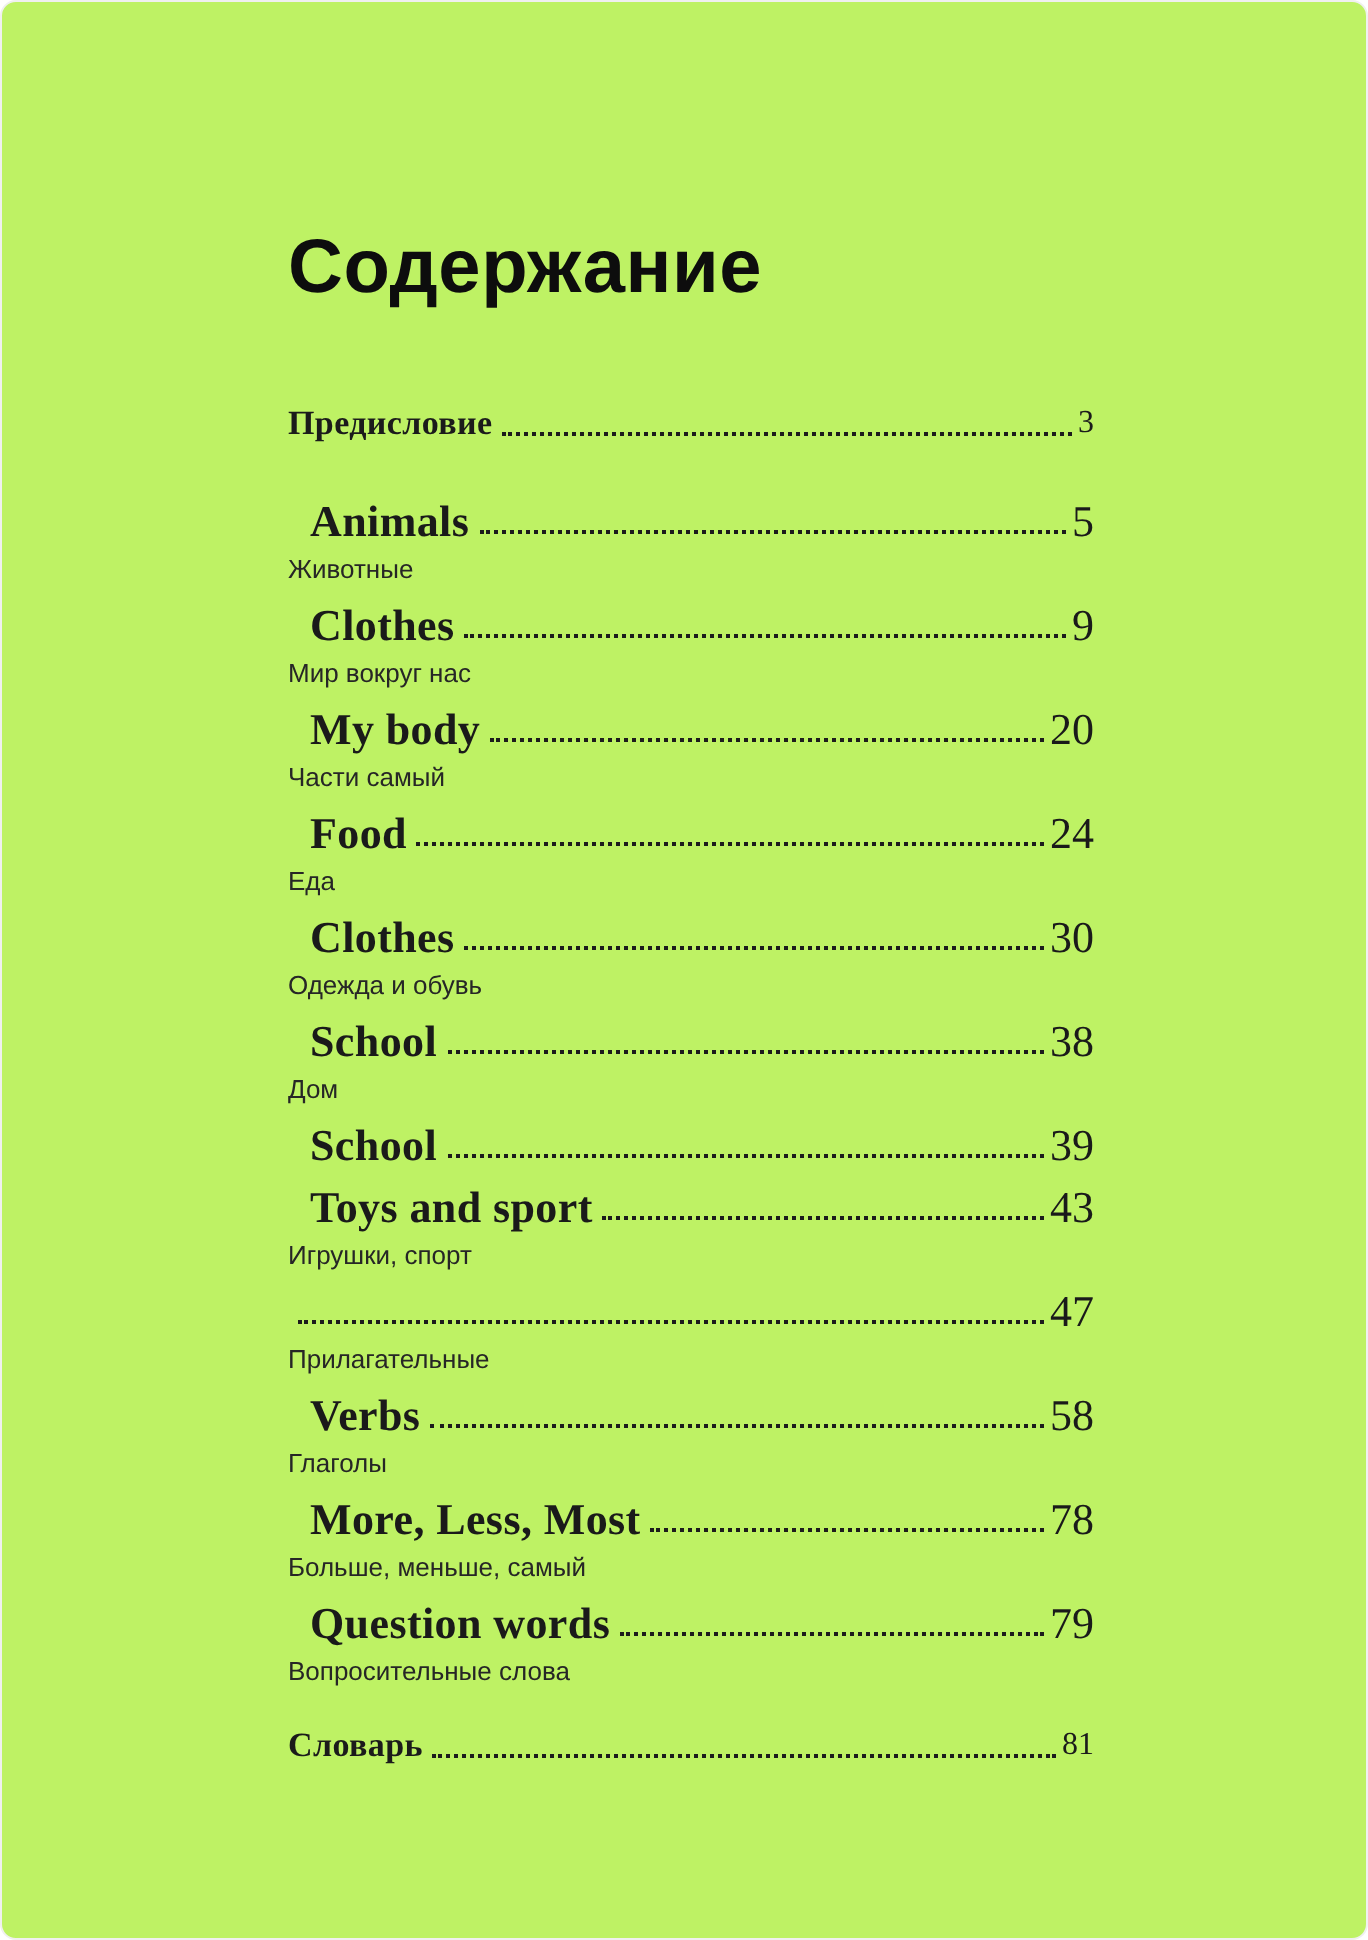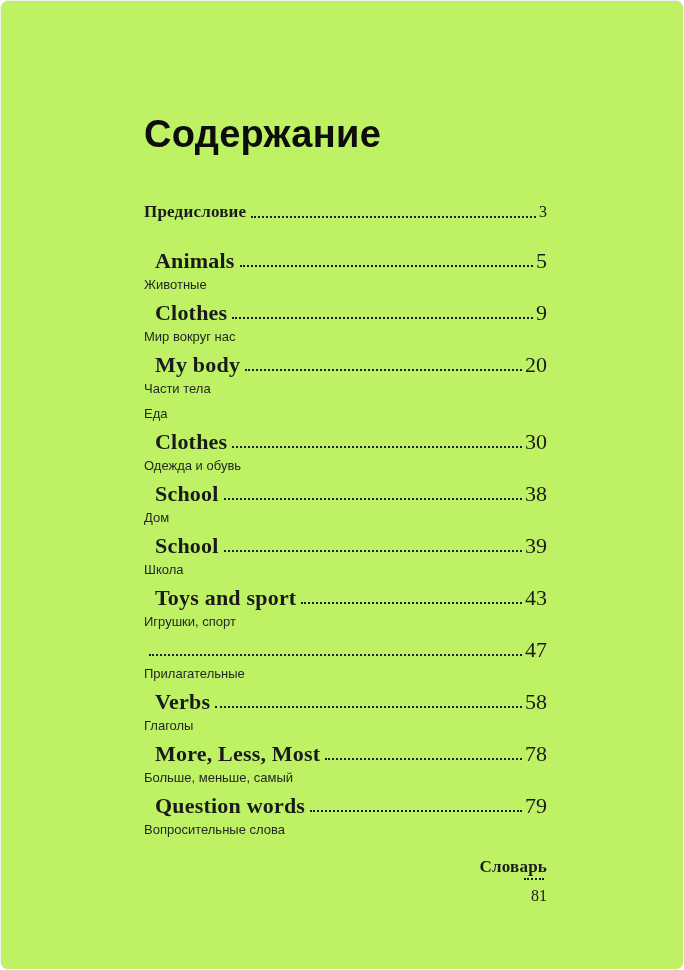--- a/index.html
+++ b/index.html
@@ -66,21 +66,21 @@
   }
   .row-small .pagenum {
     font-family: "Liberation Serif", serif;
     font-weight: 400;
     font-size: 16px;
     line-height: 22px;
     color: #1b1b1b;
     white-space: nowrap;
   }
   .front-row { margin-top: 46px; margin-bottom: 24px; align-items: flex-end; }
-  .back-row  { margin-top: 16px; flex-direction: column; }
+  .back-row  { margin-top: 16px; }
   
   .entry { margin-bottom: 4px; }
   .entry-title {
     font-family: "Liberation Serif", serif;
     font-weight: 700;
     font-size: 22px;
     line-height: 27px;
     color: #1a1a1a;
     letter-spacing: 0.2px;
     white-space: nowrap;
@@ -134,24 +134,29 @@
     </div>
     <div class="entry-subtitle">Мир вокруг нас</div>
   </div>
 
   <div class="entry">
     <div class="row">
       <span class="entry-title">My body</span>
       <span class="leader"></span>
       <span class="entry-page">20</span>
     </div>
-    <div class="entry-subtitle">Части тела</div>
-  </div>
-
-  <div class="entry">
+    <div class="entry-subtitle">Части самый</div>
+  </div>
+
+  <div class="entry">
+    <div class="row">
+      <span class="entry-title">Food</span>
+      <span class="leader"></span>
+      <span class="entry-page">24</span>
+    </div>
     <div class="entry-subtitle">Еда</div>
   </div>
 
   <div class="entry">
     <div class="row">
       <span class="entry-title">Clothes</span>
       <span class="leader"></span>
       <span class="entry-page">30</span>
     </div>
     <div class="entry-subtitle">Одежда и обувь</div>
@@ -165,21 +170,20 @@
     </div>
     <div class="entry-subtitle">Дом</div>
   </div>
 
   <div class="entry">
     <div class="row">
       <span class="entry-title">School</span>
       <span class="leader"></span>
       <span class="entry-page">39</span>
     </div>
-    <div class="entry-subtitle">Школа</div>
   </div>
 
   <div class="entry">
     <div class="row">
       <span class="entry-title">Toys and sport</span>
       <span class="leader"></span>
       <span class="entry-page">43</span>
     </div>
     <div class="entry-subtitle">Игрушки, спорт</div>
   </div>

